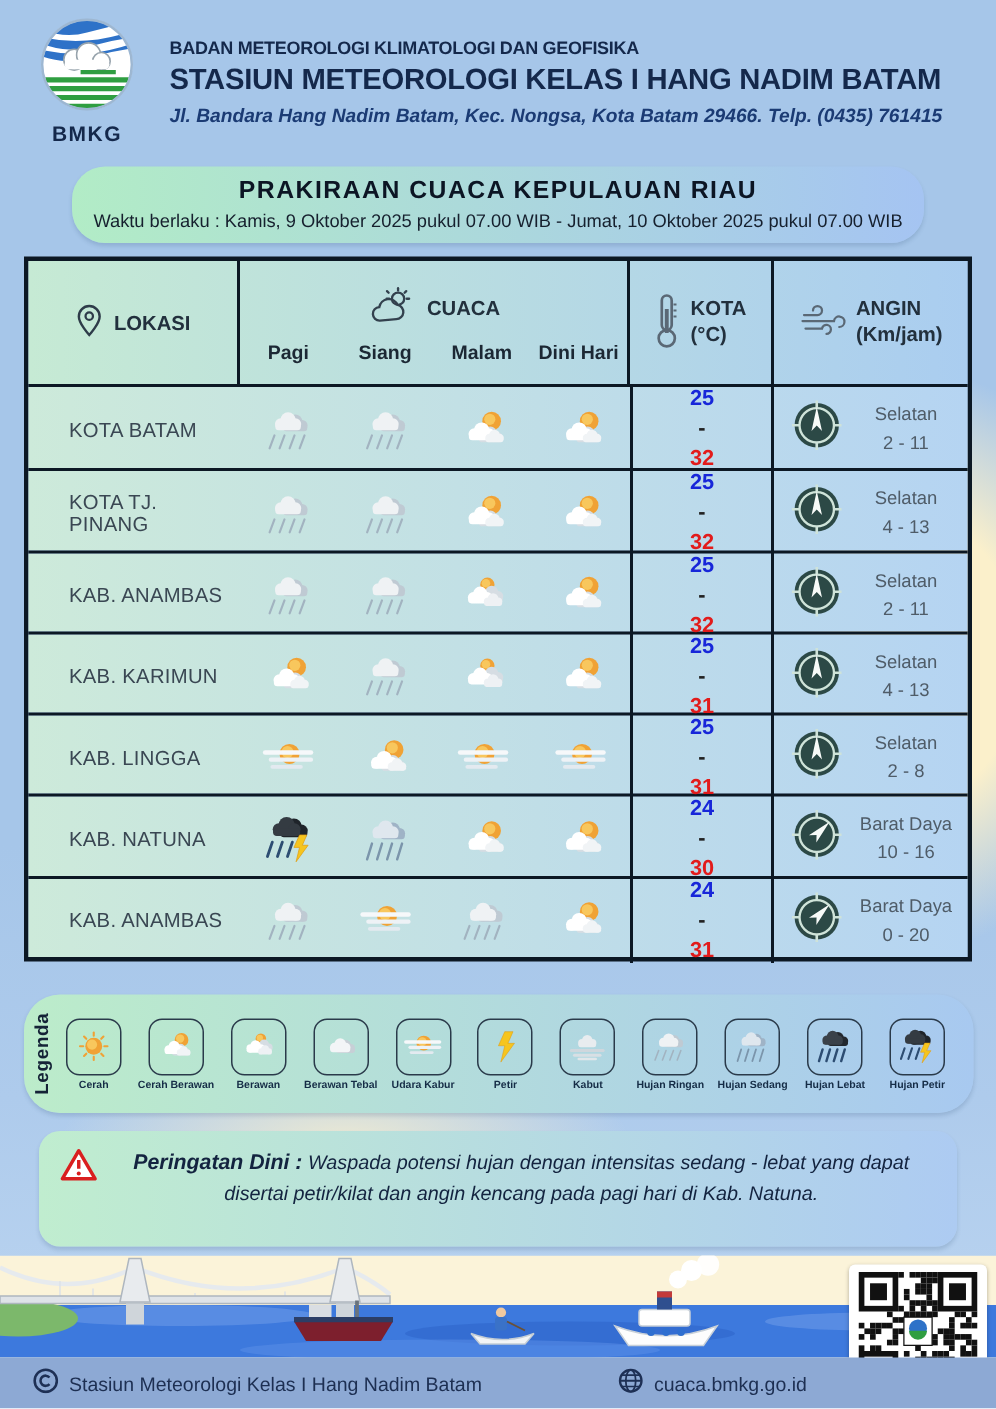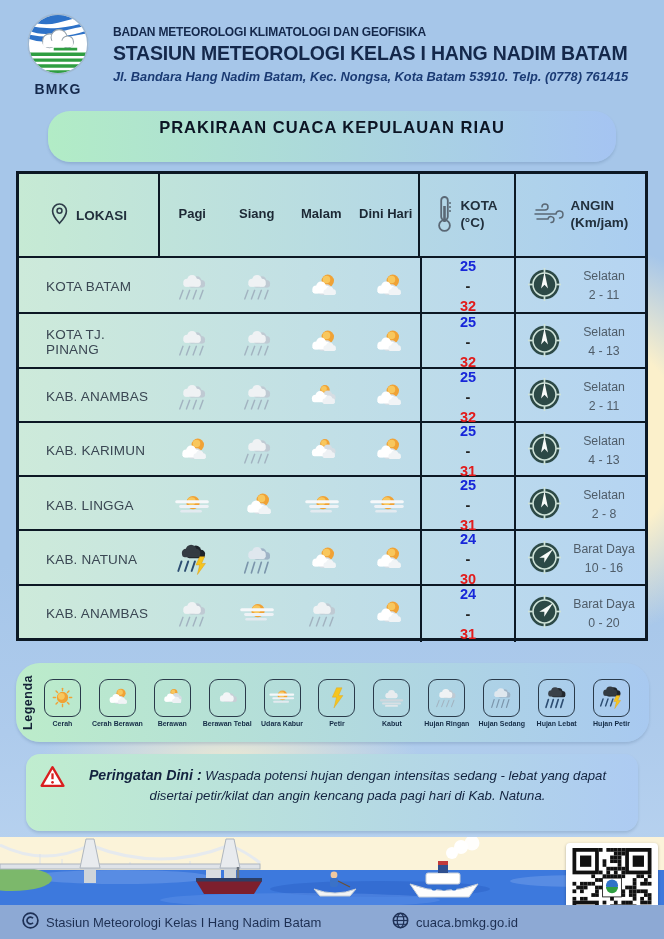--- a/index.html
+++ b/index.html
@@ -60,21 +60,21 @@
   
   .warn { position:absolute; top:754px; left:26px; width:612px; height:77px; border-radius:14px;
           background:linear-gradient(90deg,#c0edcf 0%,#adcbf2 100%); padding:11px 16px 0 14px;
           display:flex; gap:8px; align-items:flex-start; box-shadow:0 2px 3px rgba(40,70,110,.18); }
   .warn p { font-size:13.2px; font-style:italic; color:#13233f; text-align:center; line-height:1.5; flex:1; }
   .warn b { font-size:14.2px; }
   
   .art { position:absolute; top:837px; left:0; width:664px; height:68px; }
   .bar { position:absolute; top:905px; left:0; width:664px; height:34px; background:#8da9d4;
          display:flex; align-items:center; padding:0 22px; gap:8px; color:#1d2f52; font-size:13px; font-weight:500; }
-  .web { position:absolute; left:392px; top:50%; transform:translateY(-50%); display:flex; align-items:center; gap:7px; }
+  .web { position:absolute; left:412px; top:50%; transform:translateY(-50%); display:flex; align-items:center; gap:7px; }
   .cgrp { display:flex; align-items:center; gap:7px; }
   .qr { position:absolute; left:566px; top:843px; width:92px; height:89px; background:#fff; border-radius:4px;
         display:flex; align-items:center; justify-content:center; box-shadow:0 1px 3px rgba(0,0,0,.3); }
 </style>
 </head>
 <body>
 
 <div class="page">
   <div class="bg-sun"></div>
   <div class="bg-sun2"></div>
@@ -106,38 +106,53 @@
       <path d="M26 33.5h22v2.6H26z"></path>
     </g>
   </g>
   <circle cx="30" cy="30" r="28" fill="none" stroke="#9db7d2" stroke-width="1.5"></circle>
 </svg></span>
       <span class="logo-text">BMKG</span>
     </div>
     <div class="hdr-text">
       <div class="h1">BADAN METEOROLOGI KLIMATOLOGI DAN GEOFISIKA</div>
       <div class="h2">STASIUN METEOROLOGI KELAS I HANG NADIM BATAM</div>
-      <div class="h3">Jl. Bandara Hang Nadim Batam, Kec. Nongsa, Kota Batam 53910.  Telp. (0778) 761415</div>
+      <div class="h3">Jl. Bandara Hang Nadim Batam, Kec. Nongsa, Kota Batam 29466.  Telp. (0435) 761415</div>
     </div>
   </header>
 
   <section class="banner">
     <div class="t1">PRAKIRAAN CUACA KEPULAUAN RIAU</div>
+    <div class="t2">Waktu berlaku : Kamis, 9 Oktober 2025 pukul 07.00 WIB - Jumat, 10 Oktober 2025 pukul 07.00 WIB</div>
   </section>
 
   <section class="tbl">
     <div class="thead">
       <div class="th th-lokasi">
         <span id="pin-icon"><svg width="19" height="24" viewBox="0 0 20 24">
               <path d="M10 1.5a7.3 7.3 0 0 1 7.3 7.3c0 5.1-7.3 13-7.3 13S2.7 13.9 2.7 8.8A7.3 7.3 0 0 1 10 1.5z" fill="none" stroke="#2e3c49" stroke-width="1.7"></path>
               <circle cx="10" cy="8.6" r="2.6" fill="none" stroke="#2e3c49" stroke-width="1.6"></circle>
             </svg></span>
         <span>LOKASI</span>
       </div>
       <div class="th th-cuaca">
+        <div class="cuaca-top">
+          <span id="cuaca-icon"><svg width="33" height="26" viewBox="0 0 34 26">
+                <g fill="none" stroke="#33414e" stroke-width="1.6" stroke-linecap="round">
+                  <circle cx="21" cy="8" r="4.2"></circle>
+                  <line x1="21" y1="0.8" x2="21" y2="2.4"></line>
+                  <line x1="26.6" y1="2.8" x2="25.5" y2="3.9"></line>
+                  <line x1="28.6" y1="8" x2="26.9" y2="8"></line>
+                  <line x1="13.4" y1="2.8" x2="14.5" y2="3.9"></line>
+                  <line x1="13.2" y1="8" x2="14.9" y2="8"></line>
+                  <path d="M8.5 23a4.6 4.6 0 0 1-.4-9.2 6.6 6.6 0 0 1 12.6-1.5 4.9 4.9 0 0 1-.9 9.7z"></path>
+                </g>
+              </svg></span>
+          <span>CUACA</span>
+        </div>
         <div class="time-row" id="time-row">
             <span>Pagi</span>
             <span>Siang</span>
             <span>Malam</span>
             <span>Dini Hari</span>
           </div>
       </div>
       <div class="th th-suhu">
         <span id="thermo-icon"><svg width="17" height="38" viewBox="0 0 17 38">
               <rect x="5.2" y="2" width="6.6" height="23" rx="3.3" fill="none" stroke="#5a6875" stroke-width="1.8"></rect>

